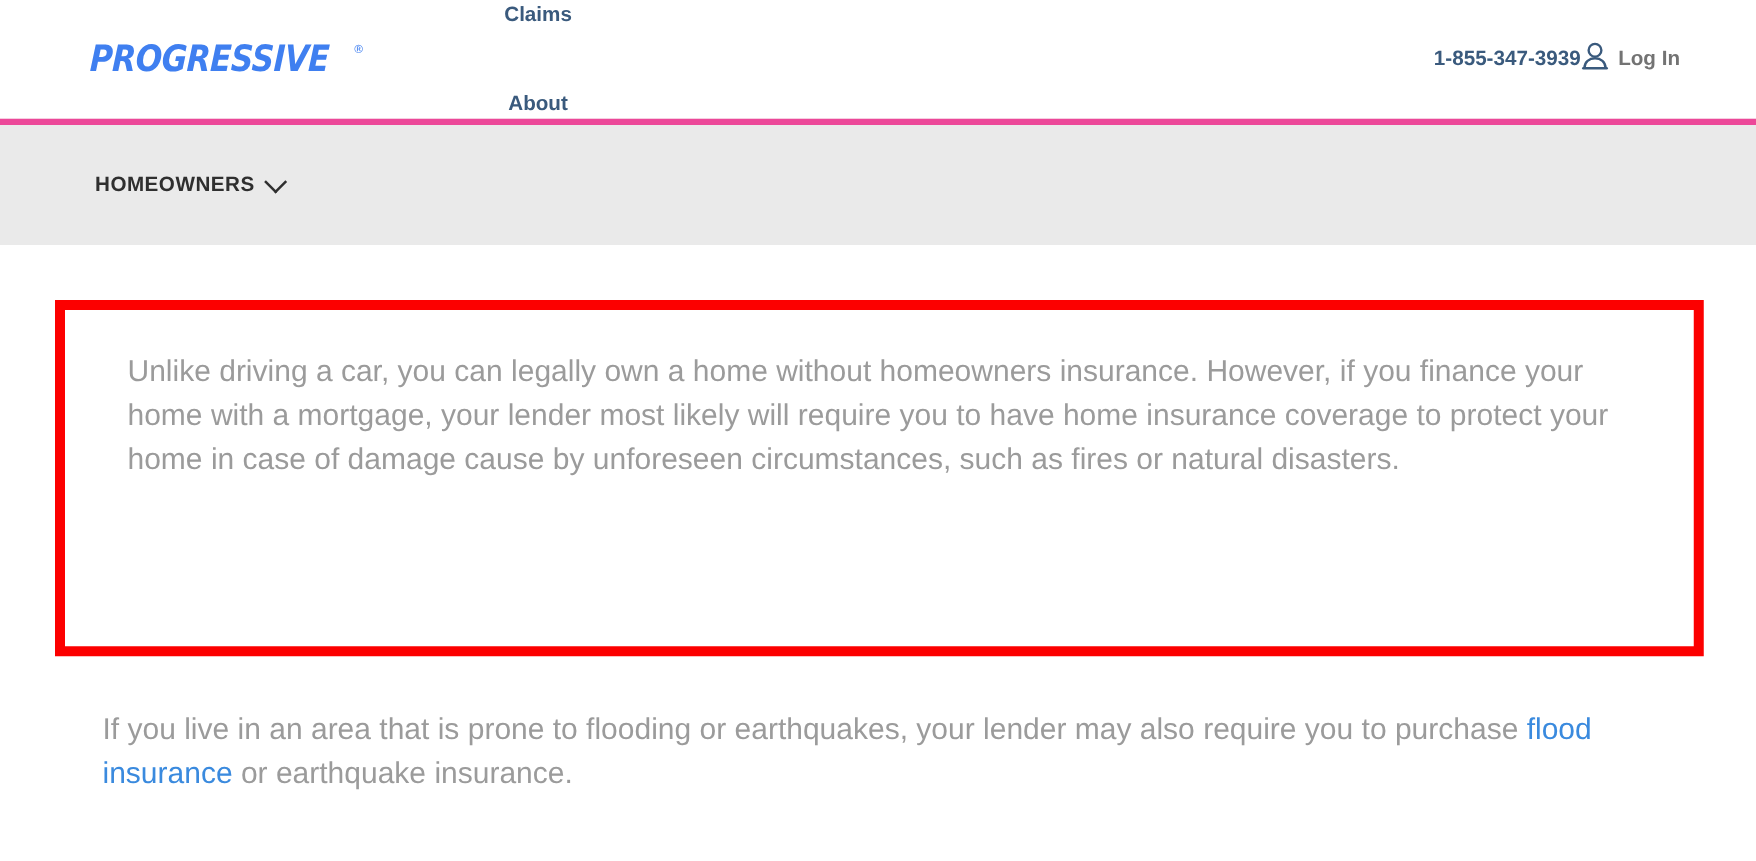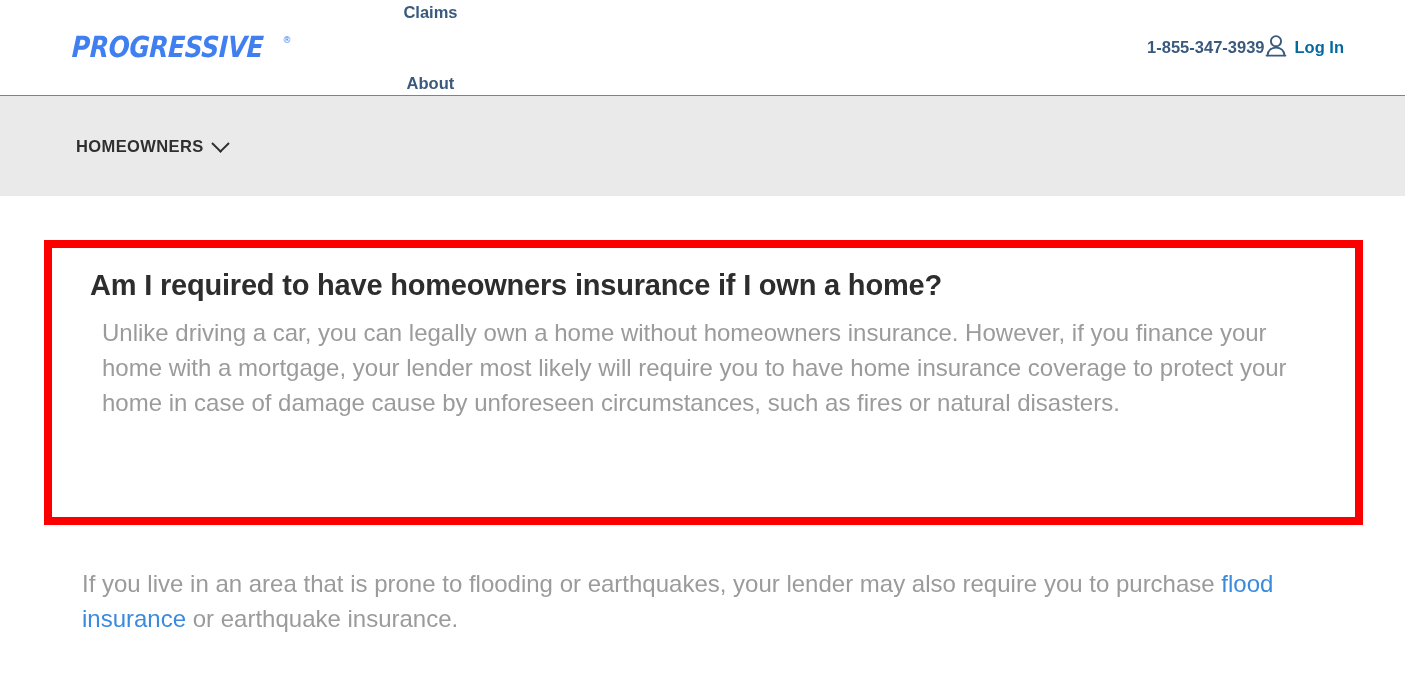--- a/index.html
+++ b/index.html
@@ -80,29 +80,29 @@
   }
   .login-wrap {
     display: flex;
     align-items: center;
     gap: 8px;
     cursor: pointer;
   }
   .login-label {
     font-size: 16.5px;
     font-weight: bold;
-    color: #0369a1;
+    color: #737373;
     white-space: nowrap;
   }
 
   
   .sub-nav {
     height: 101px;
     background: #eaeaea;
-    border-top: 1px solid #ec4899;
+    border-top: 5px solid #ec4899;
     box-sizing: border-box;
     display: flex;
     align-items: center;
     position: relative;
   }
   .sub-nav-left {
     margin-left: 76px;
     display: flex;
     align-items: center;
     gap: 10px;
@@ -223,21 +223,20 @@
   <div class="sub-nav-left">
     <span class="sub-nav-label">HOMEOWNERS</span>
     <span class="chevron"></span>
   </div>
 </div>
 
 <div class="content">
 
   <div class="highlight-box">
     <div class="qa-inner">
-      <h1 class="question">Am I required to have homeowners insurance if I own a home?</h1>
       <p class="answer">Unlike driving a car, you can legally own a home without homeowners insurance. However, if you finance your home with a mortgage, your lender most likely will require you to have home insurance coverage to protect your home in case of damage cause by unforeseen circumstances, such as fires or natural disasters.</p>
     </div>
   </div>
 
   <p class="para-2">
     <span>If you live in an area that is prone to flooding or earthquakes, your lender may also require you to purchase </span><a class="inline-link" href="#">flood insurance</a><span> or earthquake insurance.</span>
   </p>
 
 </div>
 

